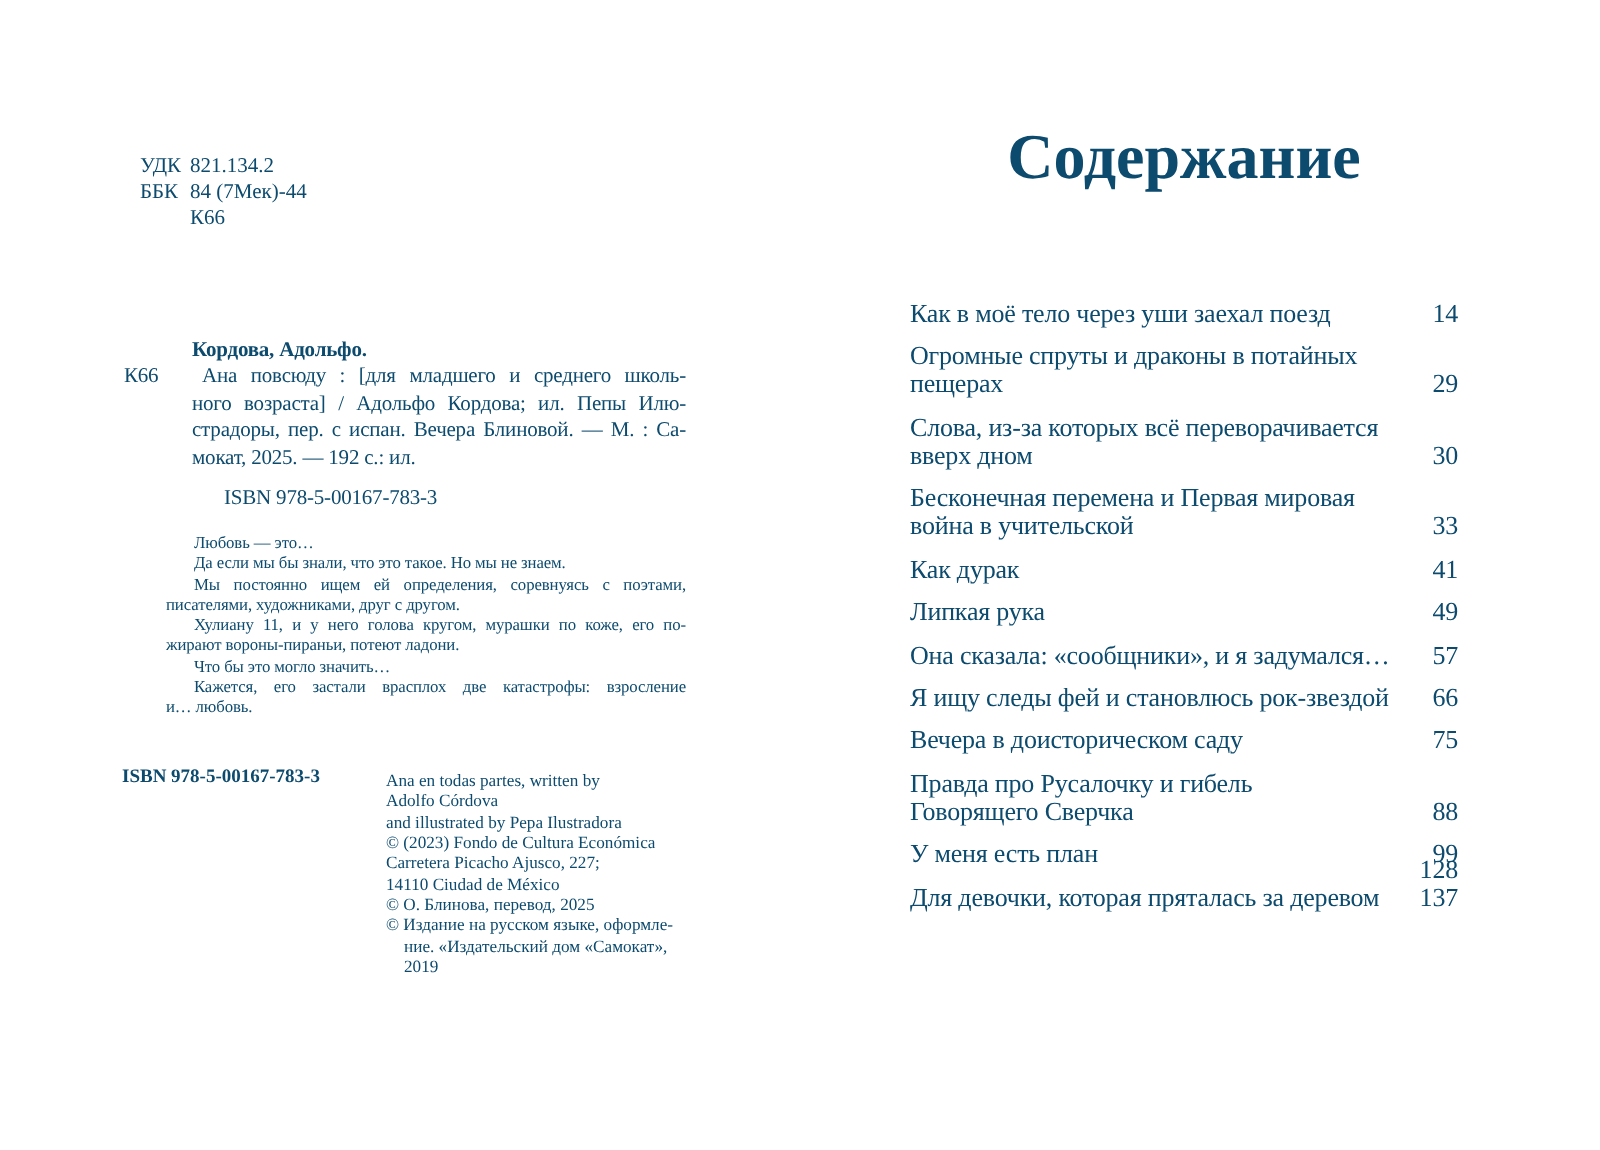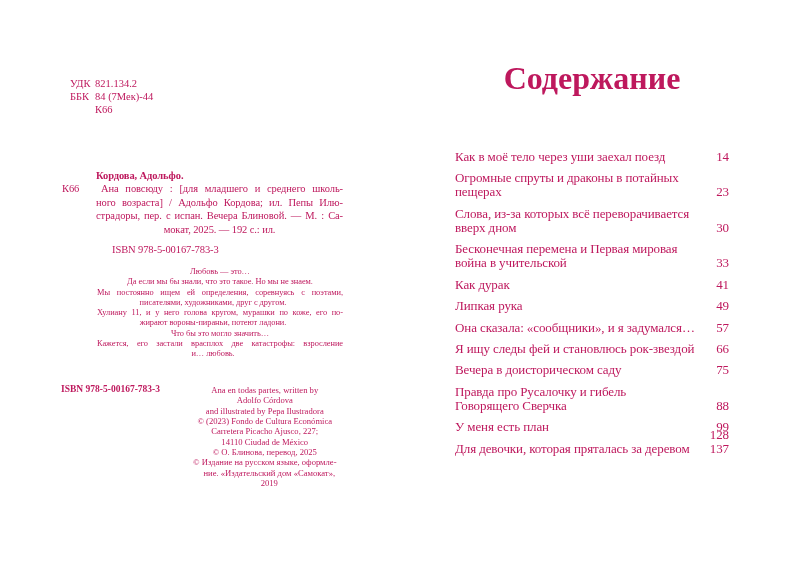--- a/index.html
+++ b/index.html
@@ -5,21 +5,21 @@
   html, body {
     margin: 0;
     padding: 0;
     background: #ffffff;
   }
   #spread {
     position: relative;
     width: 800px;
     height: 575px;
     background: #ffffff;
-    color: #be185d;
+    color: #0c4a6e;
     font-family: "Liberation Serif", "DejaVu Serif", serif;
     overflow: hidden;
   }
 
   
   .classification {
     position: absolute;
     left: 70px;
     top: 78px;
     font-size: 10.5px;
@@ -53,21 +53,21 @@
   .biblio-lines {
     margin-left: 34px;
     width: 247px;
   }
   .biblio-isbn {
     margin-left: 50px;
     margin-top: 6.5px;
     white-space: nowrap;
   }
 
-  .line { text-align: center; }
+  .line { text-align: left; }
   .line.indent { text-indent: 14px; }
   .biblio-lines .line.indent { text-indent: 5px; }
   .line.j {
     text-align: justify;
     text-align-last: justify;
   }
 
   .annotation {
     position: absolute;
     left: 83px;
@@ -233,21 +233,21 @@
             <div class="toc-line"></div>
           </div>
           <div class="toc-page">14</div>
         </div>
 
         <div class="toc-entry">
           <div class="toc-title">
             <div class="toc-line">Огромные спруты и драконы в потайных</div>
             <div class="toc-line">пещерах</div>
           </div>
-          <div class="toc-page">23</div>
+          <div class="toc-page">29</div>
         </div>
 
         <div class="toc-entry">
           <div class="toc-title">
             <div class="toc-line">Слова, из-за которых всё переворачивается</div>
             <div class="toc-line">вверх дном</div>
           </div>
           <div class="toc-page">30</div>
         </div>
 

